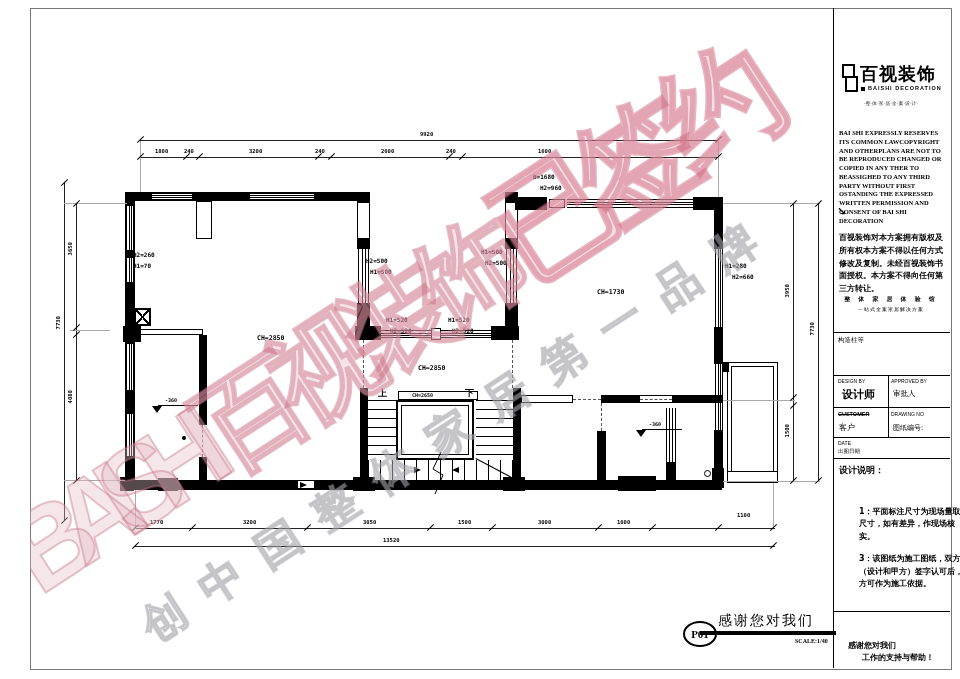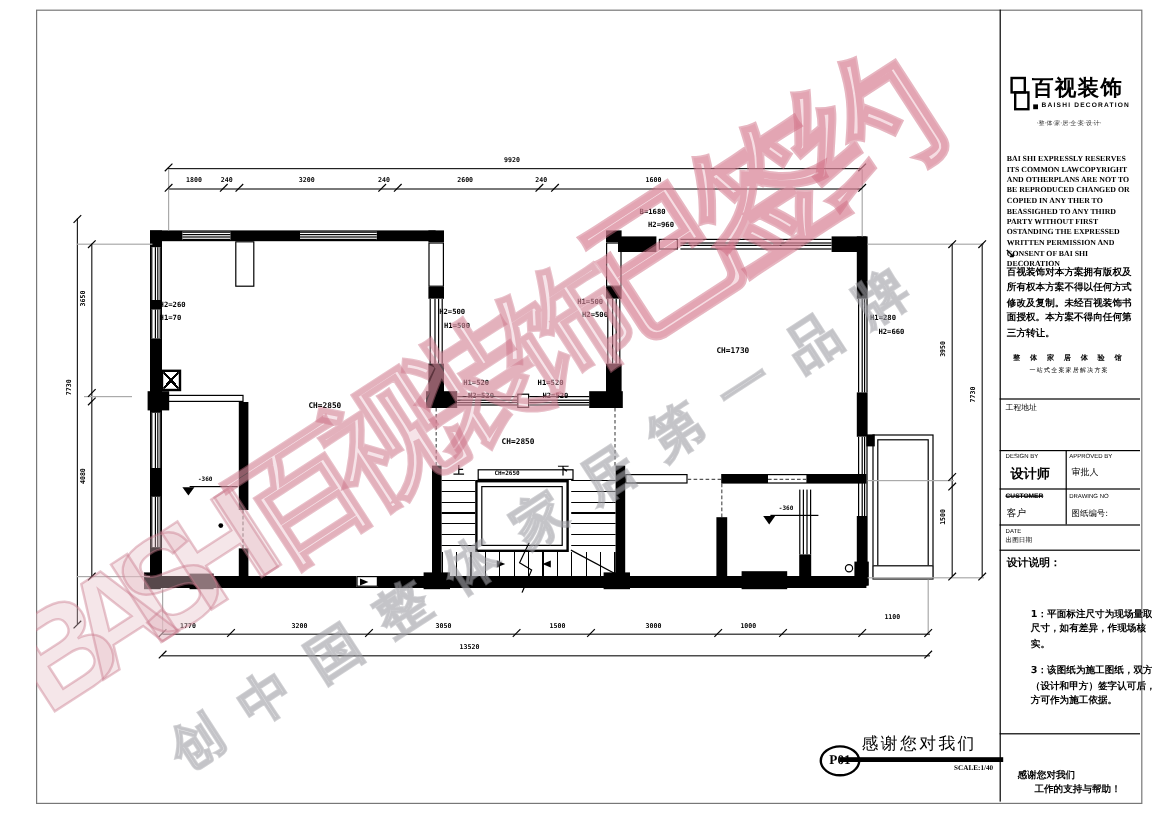--- a/index.html
+++ b/index.html
@@ -292,27 +292,27 @@
     <div class="logo-box" style="left:9px;top:56px;width:9px;height:10px;"></div>
     <div class="logo-box" style="left:12px;top:68px;width:9px;height:12px;"></div>
     <div class="tb" style="left:27px;top:55px;font:bold 18px/1.2 'DejaVu Sans',sans-serif;letter-spacing:1px;">百视装饰</div>
     <div class="tb" style="left:28px;top:79px;width:4px;height:4px;background:#000;"></div>
     <div class="tb" style="left:35px;top:78px;font:bold 5.5px/1 'Liberation Sans',sans-serif;letter-spacing:1px;">BAISHI DECORATION</div>
     <div class="tb" style="left:4px;top:93px;width:108px;text-align:center;font:5px/1 'DejaVu Sans',sans-serif;color:#333;">·整·体·家·居·全·案·设·计·</div>
 
     <div class="tb legal-en" style="left:6px;top:121px;width:106px;">BAI SHI EXPRESSLY RESERVES ITS COMMON LAWCOPYRIGHT AND OTHERPLANS ARE NOT TO BE REPRODUCED CHANGED OR COPIED IN ANY THER TO BEASSIGHED TO ANY THIRD PARTY WITHOUT FIRST OSTANDING THE EXPRESSED WRITTEN PERMISSION AND CONSENT OF BAI SHI DECORATION</div>
 
     <div class="tb" style="left:4px;top:198px;font:bold 11px/1 'DejaVu Sans',sans-serif;">↘</div>
-    <div class="tb legal-cn" style="left:6px;top:213px;width:106px;">百视装饰对本方案拥有版权及所有权本方案不得以任何方式修改及复制。未经百视装饰书面授权。本方案不得向任何第三方转让。</div>
+    <div class="tb legal-cn" style="left:6px;top:224px;width:106px;">百视装饰对本方案拥有版权及所有权本方案不得以任何方式修改及复制。未经百视装饰书面授权。本方案不得向任何第三方转让。</div>
 
     <div class="tb" style="left:4px;top:288px;width:108px;text-align:center;font:bold 6px/1 'DejaVu Sans',sans-serif;letter-spacing:3px;">整 体 家 居 体 验 馆</div>
     <div class="tb" style="left:4px;top:299px;width:108px;text-align:center;font:5px/1 'DejaVu Sans',sans-serif;letter-spacing:1px;">一站式全案家居解决方案</div>
 
     <div class="hr" style="top:324px;"></div>
-    <div class="tb" style="left:5px;top:329px;font:6.5px/1 'DejaVu Sans',sans-serif;">工程地址</div>
+    <div class="tb" style="left:5px;top:329px;font:6.5px/1 'DejaVu Sans',sans-serif;">构造柱等</div>
 
     <div class="hr" style="top:367px;"></div>
     <div class="vr" style="left:55px;top:367px;height:62px;"></div>
     <div class="tb" style="left:5px;top:371px;font:5px/1 'Liberation Sans',sans-serif;">DESIGN BY</div>
     <div class="tb" style="left:9px;top:380px;font:bold 11px/1.2 'DejaVu Sans',sans-serif;">设计师</div>
     <div class="tb" style="left:58px;top:371px;font:5px/1 'Liberation Sans',sans-serif;">APPROVED BY</div>
     <div class="tb" style="left:60px;top:381px;font:7.5px/1.2 'DejaVu Sans',sans-serif;">审批人</div>
 
     <div class="hr" style="top:399px;"></div>
     <div class="tb" style="left:5px;top:404px;font:bold 5.5px/1 'Liberation Sans',sans-serif;text-decoration:line-through;">CUSTOMER</div>

